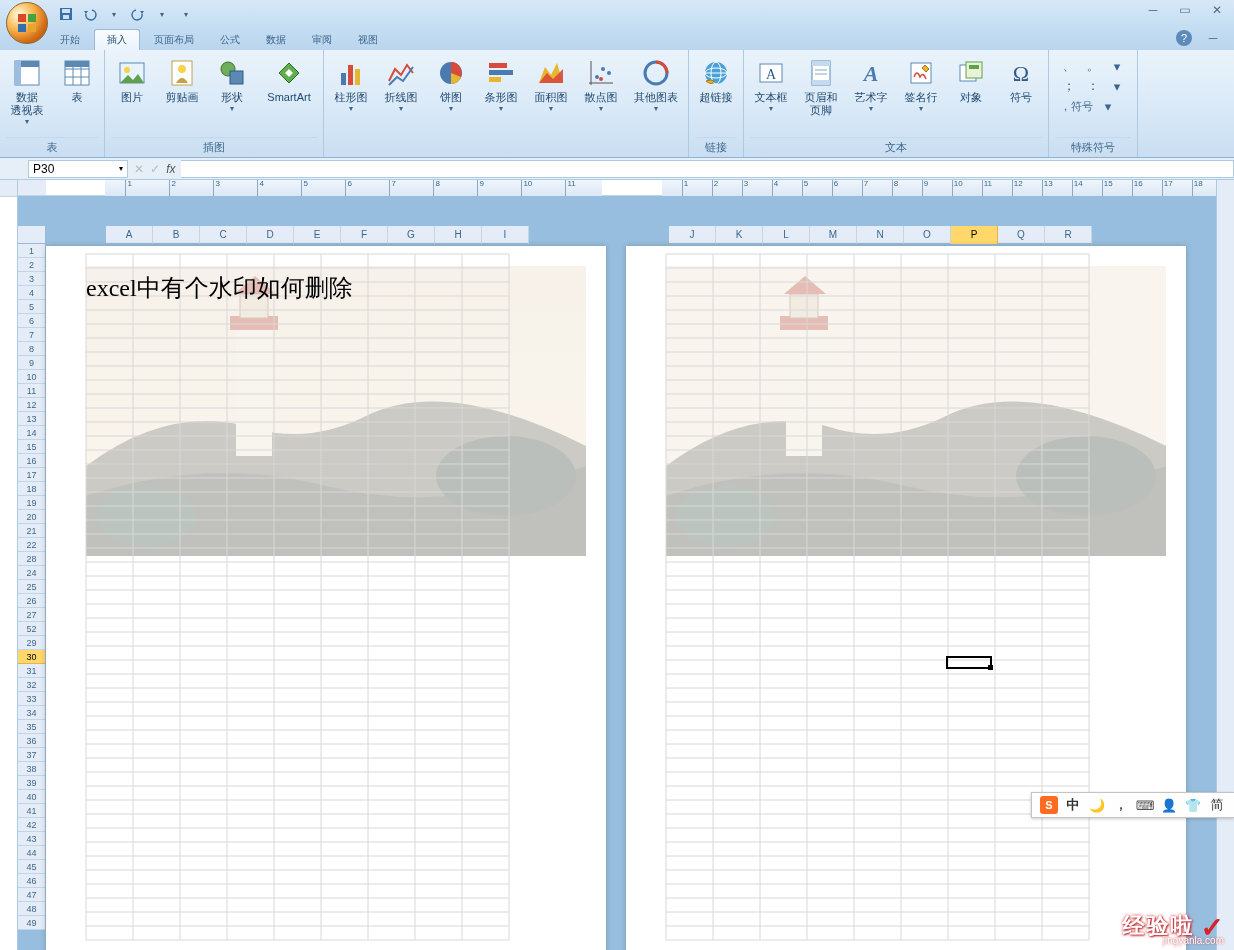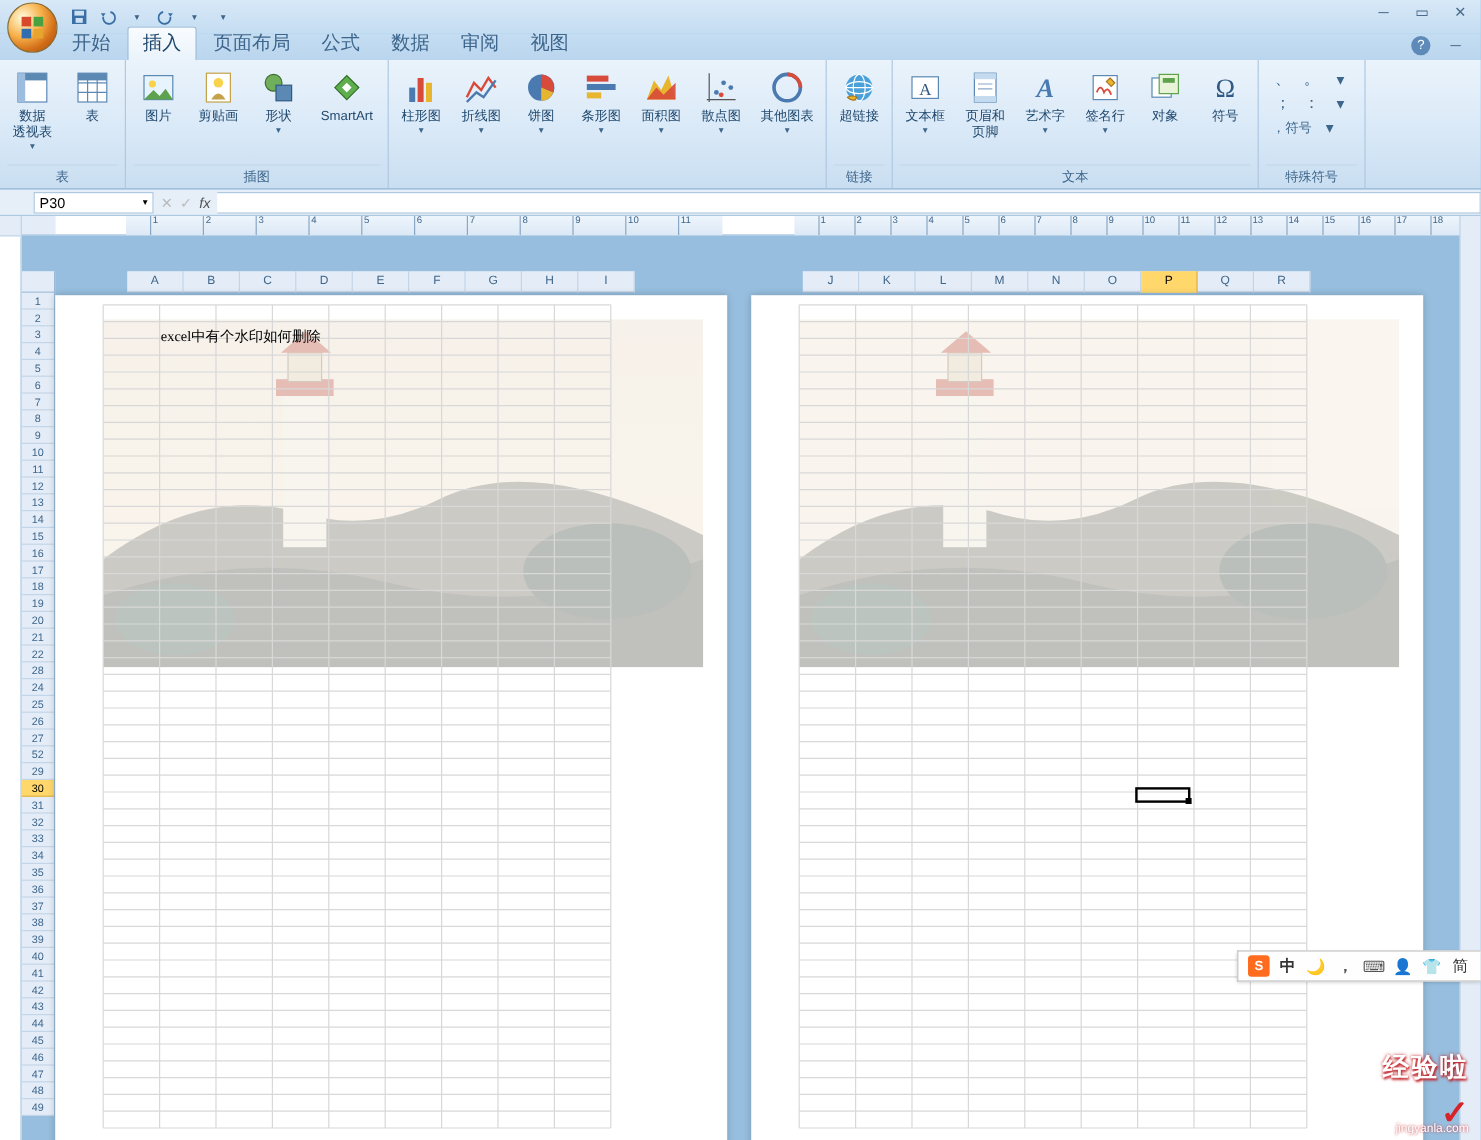--- a/index.html
+++ b/index.html
@@ -8,21 +8,21 @@
   .titlebar { height: 28px; background: linear-gradient(to bottom, #d8e8f7, #c4ddf2); display: flex; align-items: center; position: relative; }
   .office-btn { width: 42px; height: 42px; position: absolute; left: 6px; top: 2px; z-index: 30; background: radial-gradient(circle at 30% 30%, #fffde0, #f7b14a 40%, #d06a16 70%, #a74e0e); border-radius: 50%; border: 1px solid #8a6b2f; display:flex; align-items:center; justify-content:center; }
   .office-btn svg { width: 24px; height: 24px; }
   .qat { margin-left: 56px; display: flex; gap: 4px; align-items: center; }
   .qat-btn { width: 20px; height: 20px; display:flex; align-items:center; justify-content:center; color:#3b5a7a; border-radius:2px; }
   .title-text { position: absolute; left: 0; right: 0; text-align: center; color: #3e668c; font-size: 13px; pointer-events:none; }
   .win-controls { position: absolute; right: 4px; top: 2px; display: flex; gap: 6px; }
   .win-btn { width: 26px; height: 16px; display:flex; align-items:center; justify-content:center; color:#4a6b8c; }
   
   .tabs-row { height: 22px; background: linear-gradient(to bottom, #c4ddf2, #bad5ee); display: flex; align-items: flex-end; padding-left: 48px; position: relative; }
-  .tab { padding: 3px 12px 3px; color: #3e668c; font-size: 16px; border-top-left-radius: 3px; border-top-right-radius: 3px; margin-right: 2px; cursor:pointer; }
+  .tab { padding: 3px 12px 3px; color: #3e668c; font-size: 10px; border-top-left-radius: 3px; border-top-right-radius: 3px; margin-right: 2px; cursor:pointer; }
   .tab.active { background: linear-gradient(to bottom, #f9fcff, #eaf3fb); border: 1px solid #9bb9d7; border-bottom: none; color:#1f486e; }
   .tabrow-right { position:absolute; right:8px; top:2px; display:flex; gap:8px; align-items:center; }
   .help-icon { width:16px; height:16px; border-radius:50%; background:#5d8ab8; color:#fff; text-align:center; line-height:16px; font-size:11px; }
   
   .ribbon { height: 108px; background: linear-gradient(to bottom, #eaf3fb 0%, #dbeaf8 50%, #c9def1 100%); border-bottom: 1px solid #8fb2d3; display: flex; }
   .group { border-right: 1px solid #aec9e2; padding: 3px 6px 0 6px; display: flex; flex-direction: column; justify-content: space-between; }
   .group-body { display: flex; gap: 8px; flex:1; align-items:flex-start; }
   .group-label { text-align: center; color: #3e668c; font-size: 11px; padding: 2px 0; border-top:1px solid #c4d8eb; position:relative; }
   .group-label .dialog-launcher { position:absolute; right:2px; bottom:2px; width:12px; height:12px; border:1px solid #7fa5c8; background:#e7f1fa; font-size:9px; line-height:10px; color:#3e668c; }
   .big-btn { display: flex; flex-direction: column; align-items: center; justify-content: flex-start; width: 42px; padding-top:4px; cursor:pointer; border-radius:3px; }
@@ -46,32 +46,32 @@
   .row-headers { width:28px; background:#e4edf7; border-right:1px solid #9bb9d7; }
   .row-hdr { height:14px; border-bottom:1px solid #c3d5e8; font-size:9px; color:#3e668c; text-align:center; line-height:14px; }
   .row-hdr.selected { background:#ffd76b; border-color:#e2b44b; color:#000; }
   .ruler-h-wrap { height:16px; background:#fff; border-bottom:1px solid #c3d5e8; display:flex; }
   .ruler-h { height:16px; background:linear-gradient(to bottom,#eef5fc,#dbe8f5); position:relative; overflow:hidden; }
   .ruler-h .tick { position:absolute; top:0; height:16px; border-left:1px solid #8aa7c4; font-size:8px; color:#3e668c; padding-left:1px; line-height:8px; }
   .col-headers { height:18px; display:flex; background:#e4edf7; border-bottom:1px solid #9bb9d7; }
   .col-hdr { height:18px; border-right:1px solid #c3d5e8; font-size:10px; color:#3e668c; text-align:center; line-height:18px; }
   .col-hdr.selected { background:#ffd76b; border-color:#e2b44b; color:#000; }
   .page { background:#fff; box-shadow:0 0 6px rgba(0,0,0,.2); position:relative; }
-  .page .margin-text { position:absolute; font-family:"SimSun"; font-size:12px; color:#000;padding-left:48px; }
+  .page .margin-text { position:absolute; font-family:"SimSun"; font-size:24px; color:#000; }
   .cell-grid { position:absolute; }
   .watermark { position:absolute; opacity:0.35; }
   .active-cell { position:absolute; border:2px solid #000; background:transparent; pointer-events:none; }
   .active-cell::after { content:""; position:absolute; right:-3px; bottom:-3px; width:5px; height:5px; background:#000; }
   .scrollbar-v { width:18px; background:#e4edf7; border-left:1px solid #aec9e2; }
   
   .ime-bar { position:absolute; right:0; top:792px; height:26px; background:#fefefe; border:1px solid #c4c4c4; border-right:none; display:flex; align-items:center; gap:6px; padding:0 8px; box-shadow:0 1px 3px rgba(0,0,0,.2); }
   .ime-item { width:18px; height:18px; display:flex; align-items:center; justify-content:center; font-size:13px; color:#555; }
   .ime-logo { background:#ff6b1f; color:#fff; border-radius:3px; font-weight:bold; font-size:11px; }
   
-  .site-mark { position:absolute; right:10px; bottom:6px; display:flex; align-items:flex-end; gap:6px;flex-direction:column; }
+  .site-mark { position:absolute; right:10px; bottom:6px; display:flex; gap:6px; }
   .site-mark .big { font-family:"Microsoft YaHei"; font-size:22px; font-weight:bold; color:#fff; text-shadow:0 0 3px #c1272d, 1px 1px 2px #c1272d; letter-spacing:2px; }
   .site-mark .check { color:#d8222a; font-size:28px; font-weight:bold; }
   .site-mark .url { position:absolute; right:0; bottom:-2px; font-size:10px; color:#fff; text-shadow:0 0 2px #c1272d; }
   .pages-col { display:flex; flex-direction:column; }
   .pre-col-space { width:60px; }
 </style>
 </head>
 <body>
 
 <div class="titlebar">

